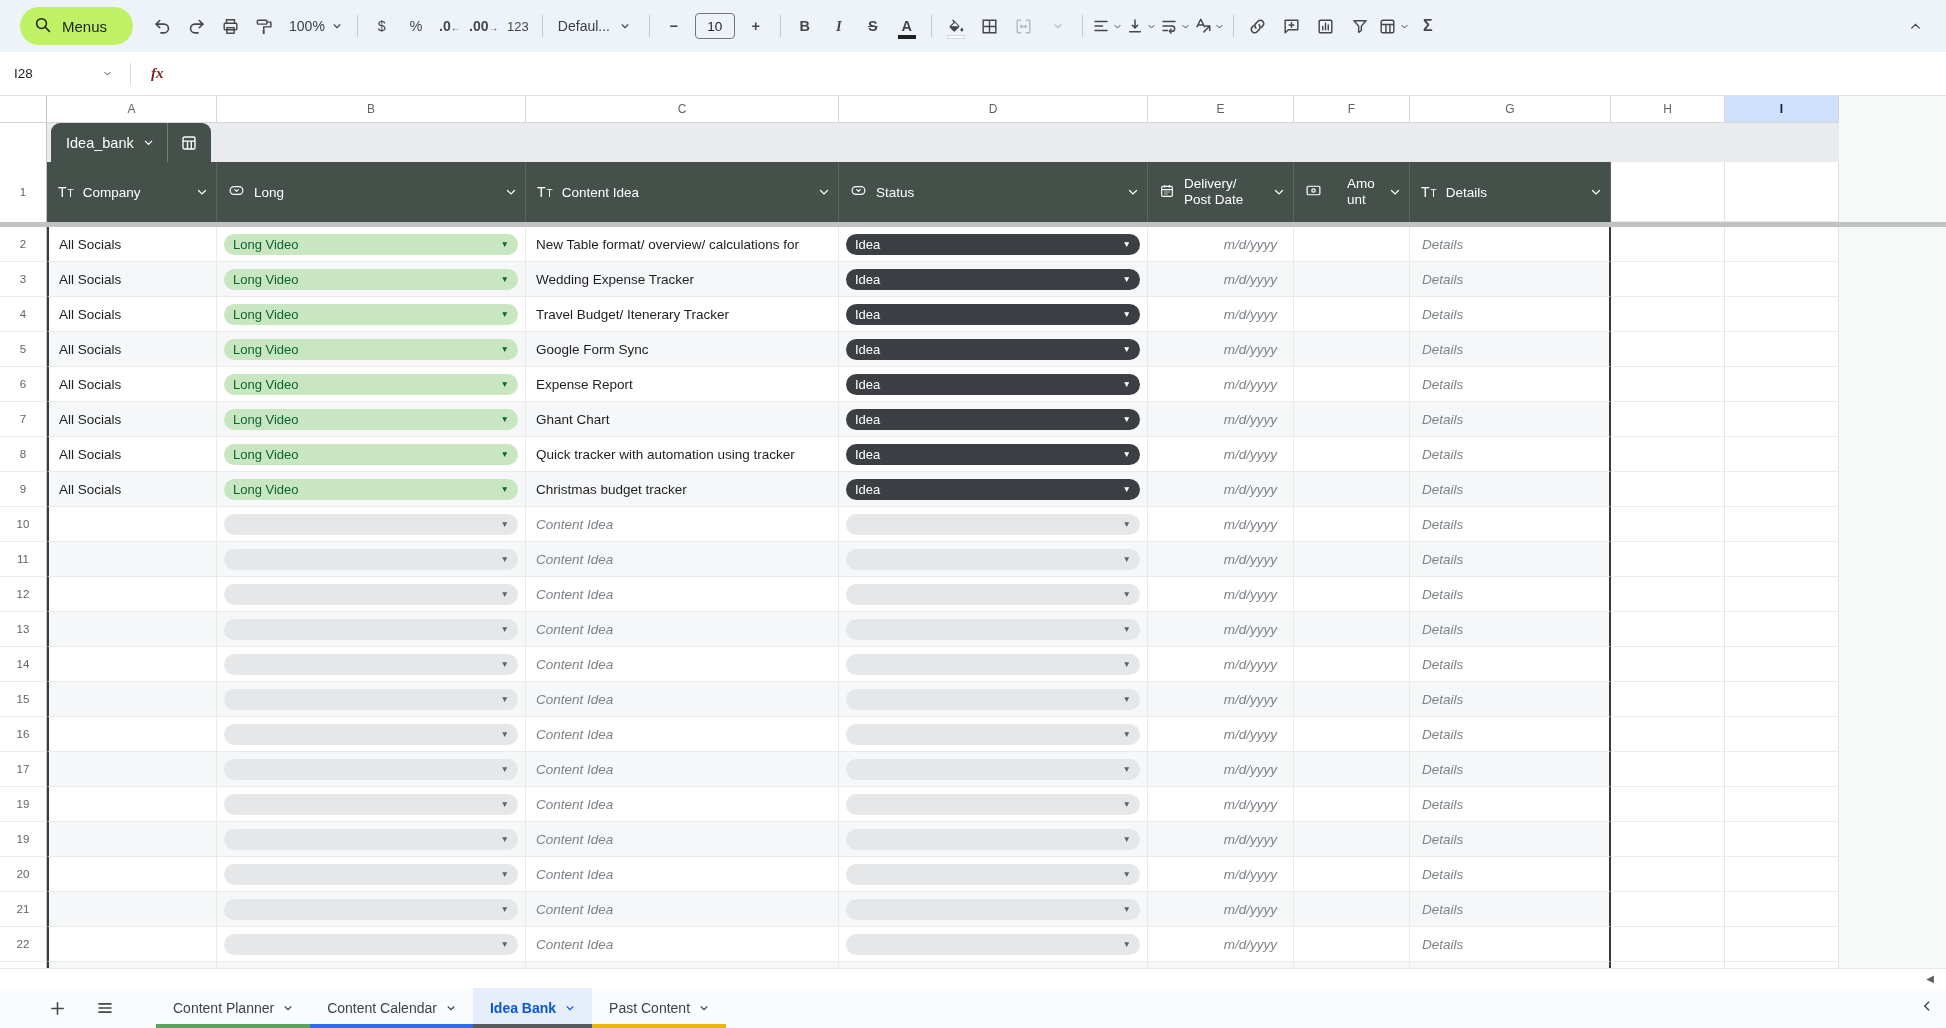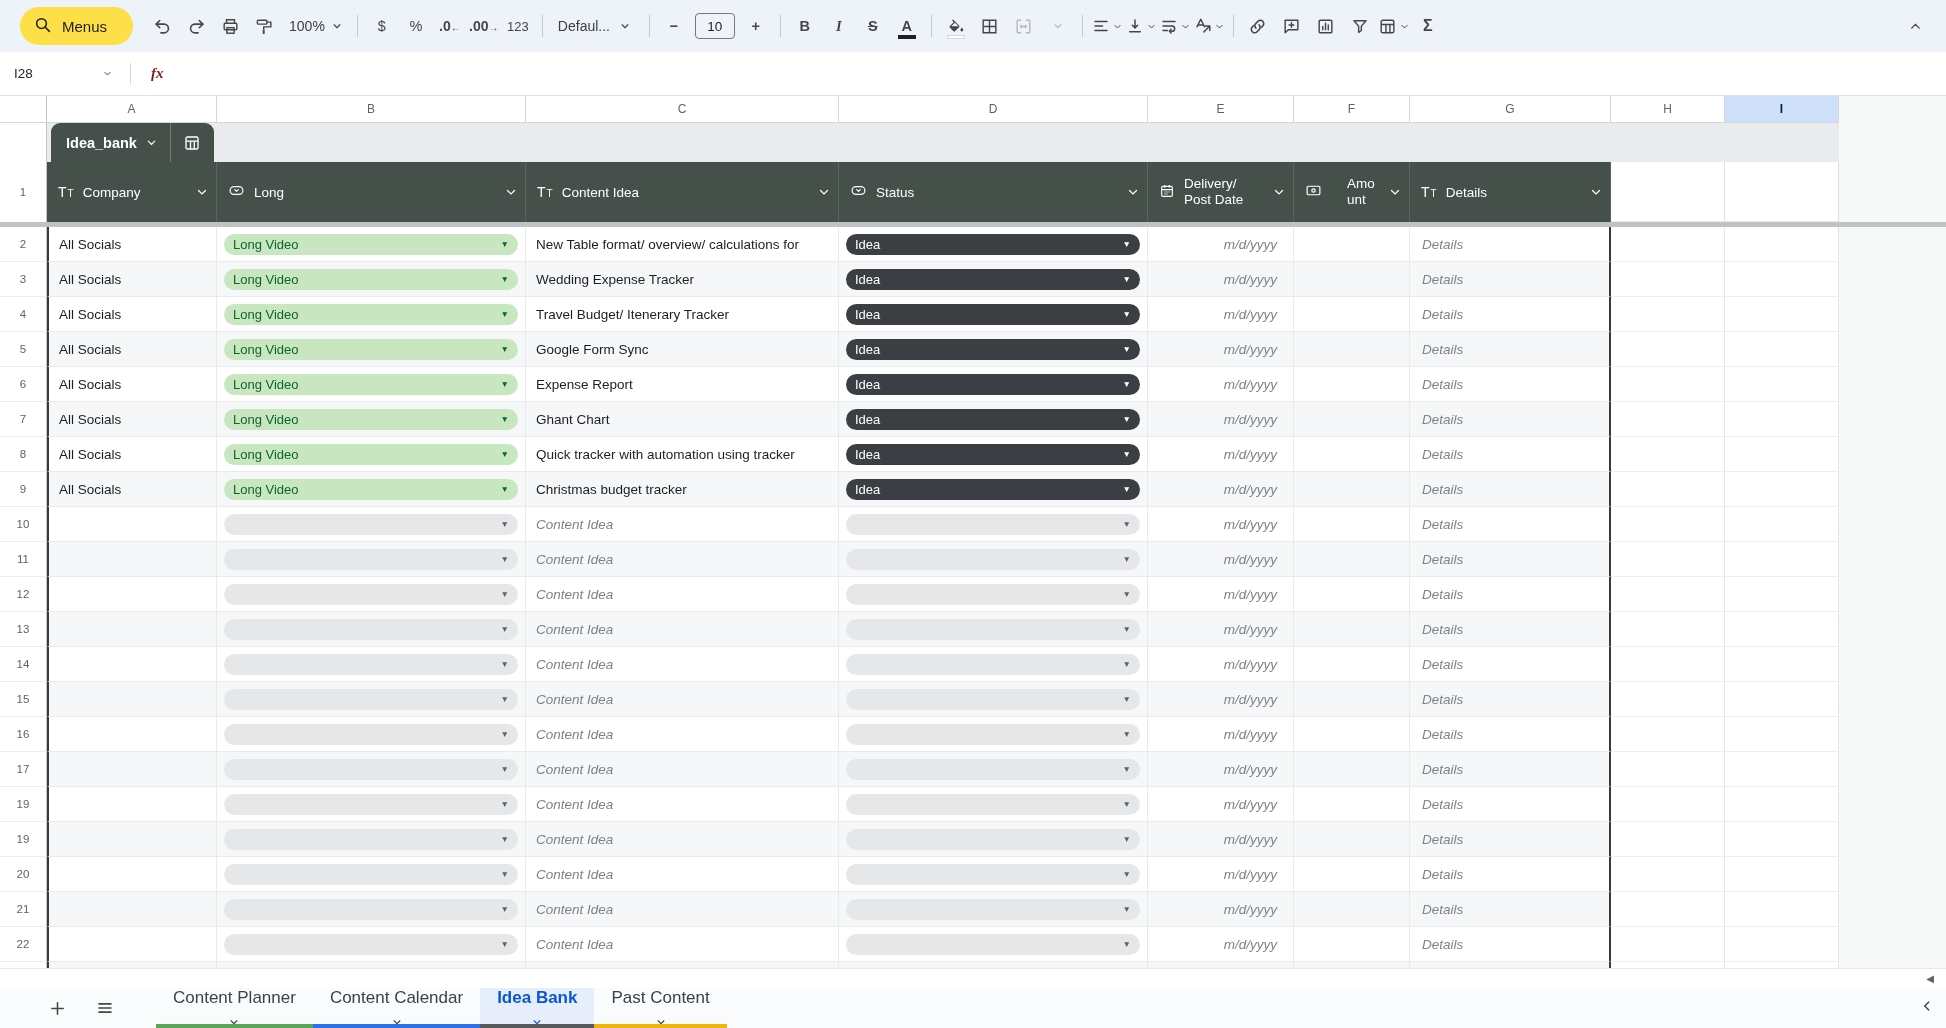--- a/index.html
+++ b/index.html
@@ -1,21 +1,21 @@
 <!DOCTYPE html>
 <html><head>
 <meta charset="utf-8">
 <style>
   * { box-sizing: border-box; margin: 0; padding: 0; }
   html,body { width:1946px; height:1028px; overflow:hidden; background:#fff;
     font-family:"Liberation Sans", sans-serif; color:#202124; }
 
   
   #topbar { height:52px; background:#eef3f9; display:flex; align-items:center; padding:0 14px 0 20px; }
-  .pill { background:#fde047; border-radius:24px; height:38px; display:flex; align-items:center;
+  .pill { background:#bef264; border-radius:24px; height:38px; display:flex; align-items:center;
     gap:10px; padding:0 26px 0 14px; font-size:15px; color:#1f1f1f; margin-right:12px; }
   .tbtn { min-width:32px; height:32px; border-radius:4px; display:flex; align-items:center;
     justify-content:center; color:#444746; margin:0 1px; font-size:14px; position:relative; }
   .tbtn svg { display:block; }
   .tlabel { font-weight:700; font-size:14.5px; }
   .tsep { width:1px; height:22px; background:#c6cbd2; margin:0 7px; }
   .zoombox { display:flex; align-items:center; gap:7px; padding:0 8px; font-size:14px; color:#3c4043; }
   .fontbox { display:flex; align-items:center; gap:10px; padding:0 8px; font-size:14px; color:#3c4043; min-width:92px; }
   .sizebox { width:40px; height:26px; border:1px solid #747775; border-radius:4px; display:flex;
     align-items:center; justify-content:center; font-size:13.5px; color:#1f1f1f; margin:0 4px; }
@@ -41,21 +41,21 @@
   .colhead .corner { border-right:1px solid #c3c6c9; }
   .colhead .sel { background:#cfe0fb; color:#041e49; font-weight:700; }
   .fillc { background:#f7f8f8 !important; border:none !important; }
 
   
   .bandrow { height:39px; }
   .bandrow .gut { background:#fff; border-right:1px solid #c3c6c9; }
   .bandrow .band { grid-column:2 / span 9; background:#e9ebee; position:relative; }
   #tabletab { position:absolute; left:4px; top:0; height:39px; display:flex; }
   #tabletab .seg1 { background:#45504a; color:#fff; border-radius:9px 0 0 0; display:flex; align-items:center;
-    gap:9px; padding:0 13px 0 15px; font-size:14.5px; font-weight:700; }
+    gap:9px; padding:0 13px 0 15px; font-size:14.5px; font-weight:400; }
   #tabletab .seg2 { background:#45504a; border-radius:0 9px 0 0; border-left:1px solid rgba(255,255,255,.25);
     width:44px; display:flex; align-items:center; justify-content:center; color:#fff; }
 
   
   .hrow { height:60px; }
   .hrow .gut { background:#fff; border-right:1px solid #c3c6c9; display:flex; align-items:center;
     justify-content:center; font-size:11.5px; color:#5f6368; }
   .hcell { background:#45504a; color:#fff; display:flex; align-items:center; gap:9px; padding:0 26px 0 11px;
     font-size:13.5px; position:relative; border-right:1px solid rgba(255,255,255,.12); }
   .hcell .chev { position:absolute; right:8px; color:#fff; display:flex; }
@@ -92,21 +92,21 @@
 
   
   #hscroll { position:absolute; left:0; right:0; bottom:40px; height:20px; background:#fff;
     border-top:1px solid #e5e7e9; display:flex; align-items:center; justify-content:flex-end; padding-right:12px; }
   #hscroll .arrow { color:#5f6368; font-size:10px; }
   #tabbar { position:absolute; left:0; bottom:0; width:100%; height:40px; background:#f9fbfd;
     display:flex; align-items:stretch; }
   .tb-icon { width:30px; display:flex; align-items:center; justify-content:center; color:#444746; }
   #add-sheet { margin-left:42px; } #all-sheets { margin-left:18px; margin-right:36px; }
   .stab { position:relative; display:flex; align-items:center; gap:9px; padding:0 17px;
-    font-size:17px; font-weight:500; color:#3f4245;flex-direction:column; }
+    font-size:14px; font-weight:500; color:#3f4245; }
   .stab .bar { position:absolute; left:0; right:0; bottom:0; height:4px; }
   .stab.active { background:#e6eefb; color:#0b57d0; font-weight:700; }
   .stab .chev { display:flex; }
   #panel-collapse { margin-left:auto; align-self:center; margin-right:12px; color:#444746; }
 </style>
 </head>
 <body>
 
 <div id="topbar">
   <div class="pill">

